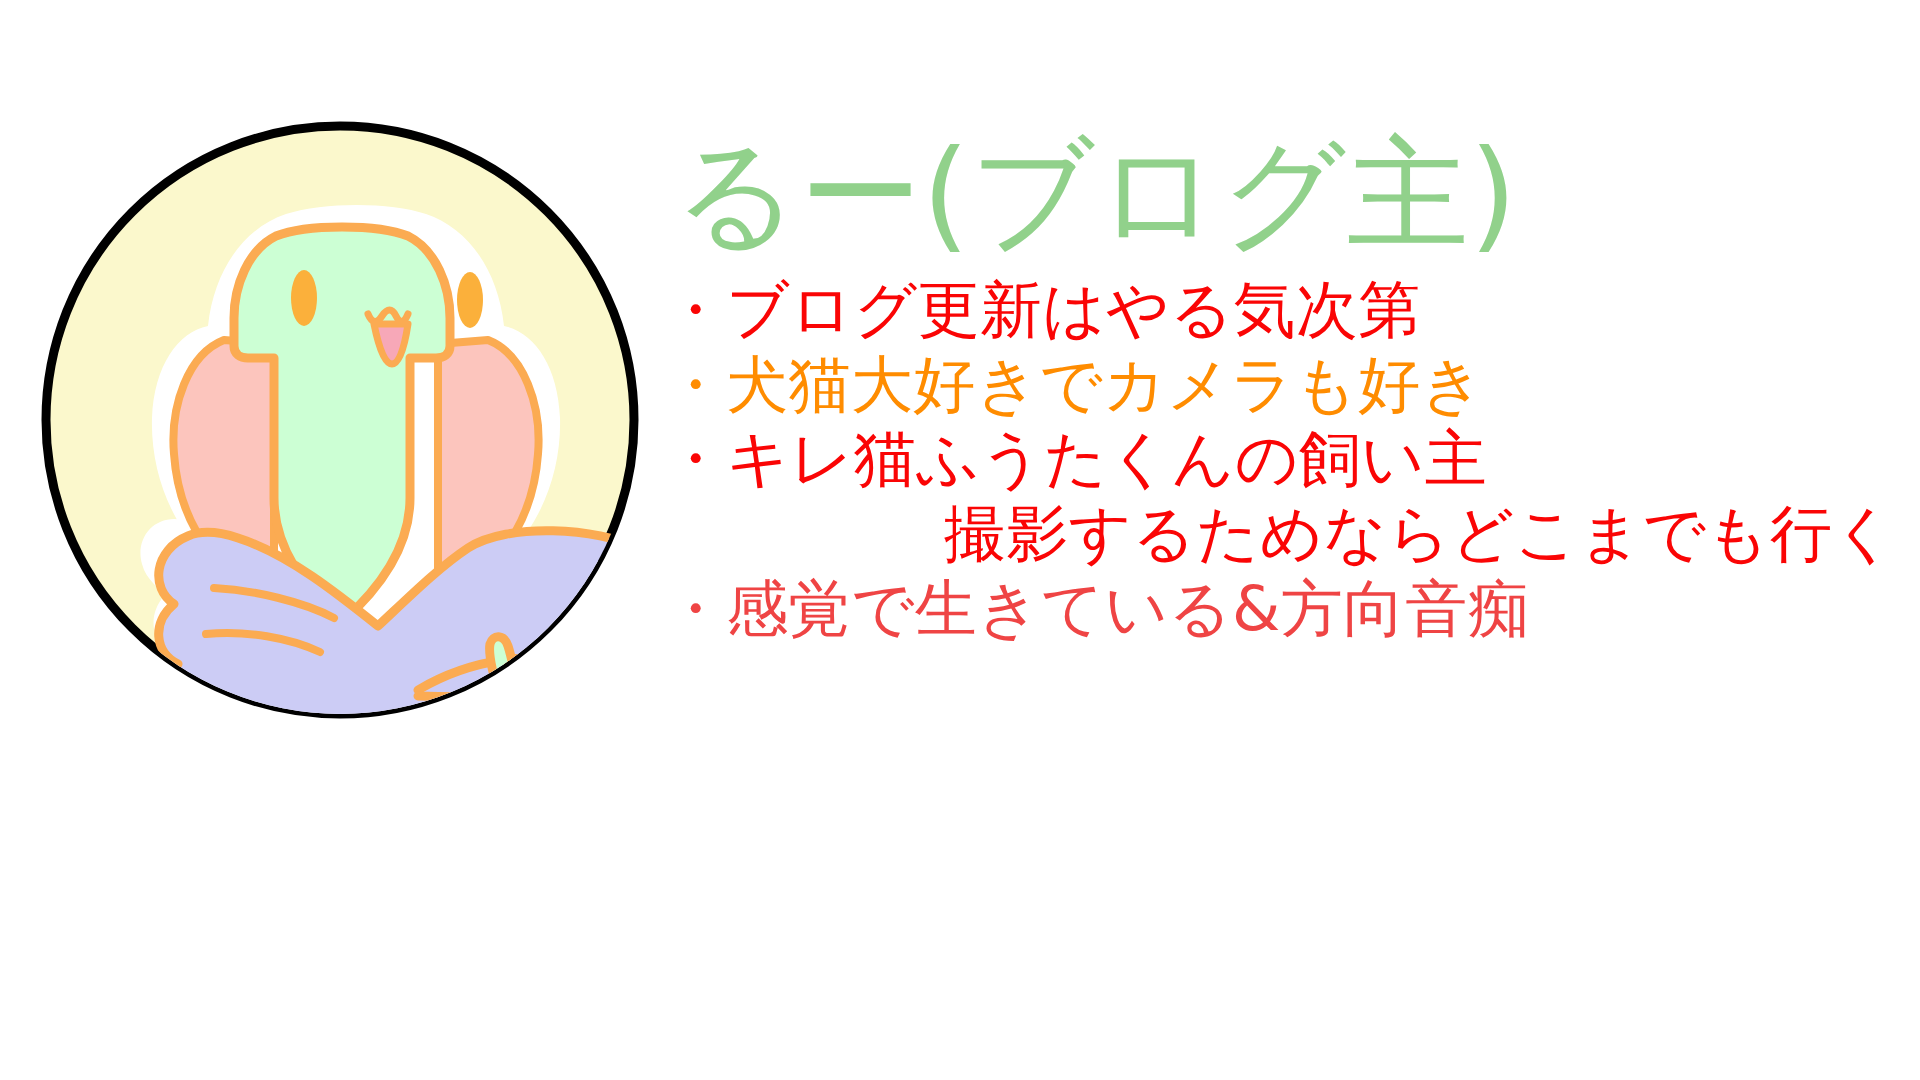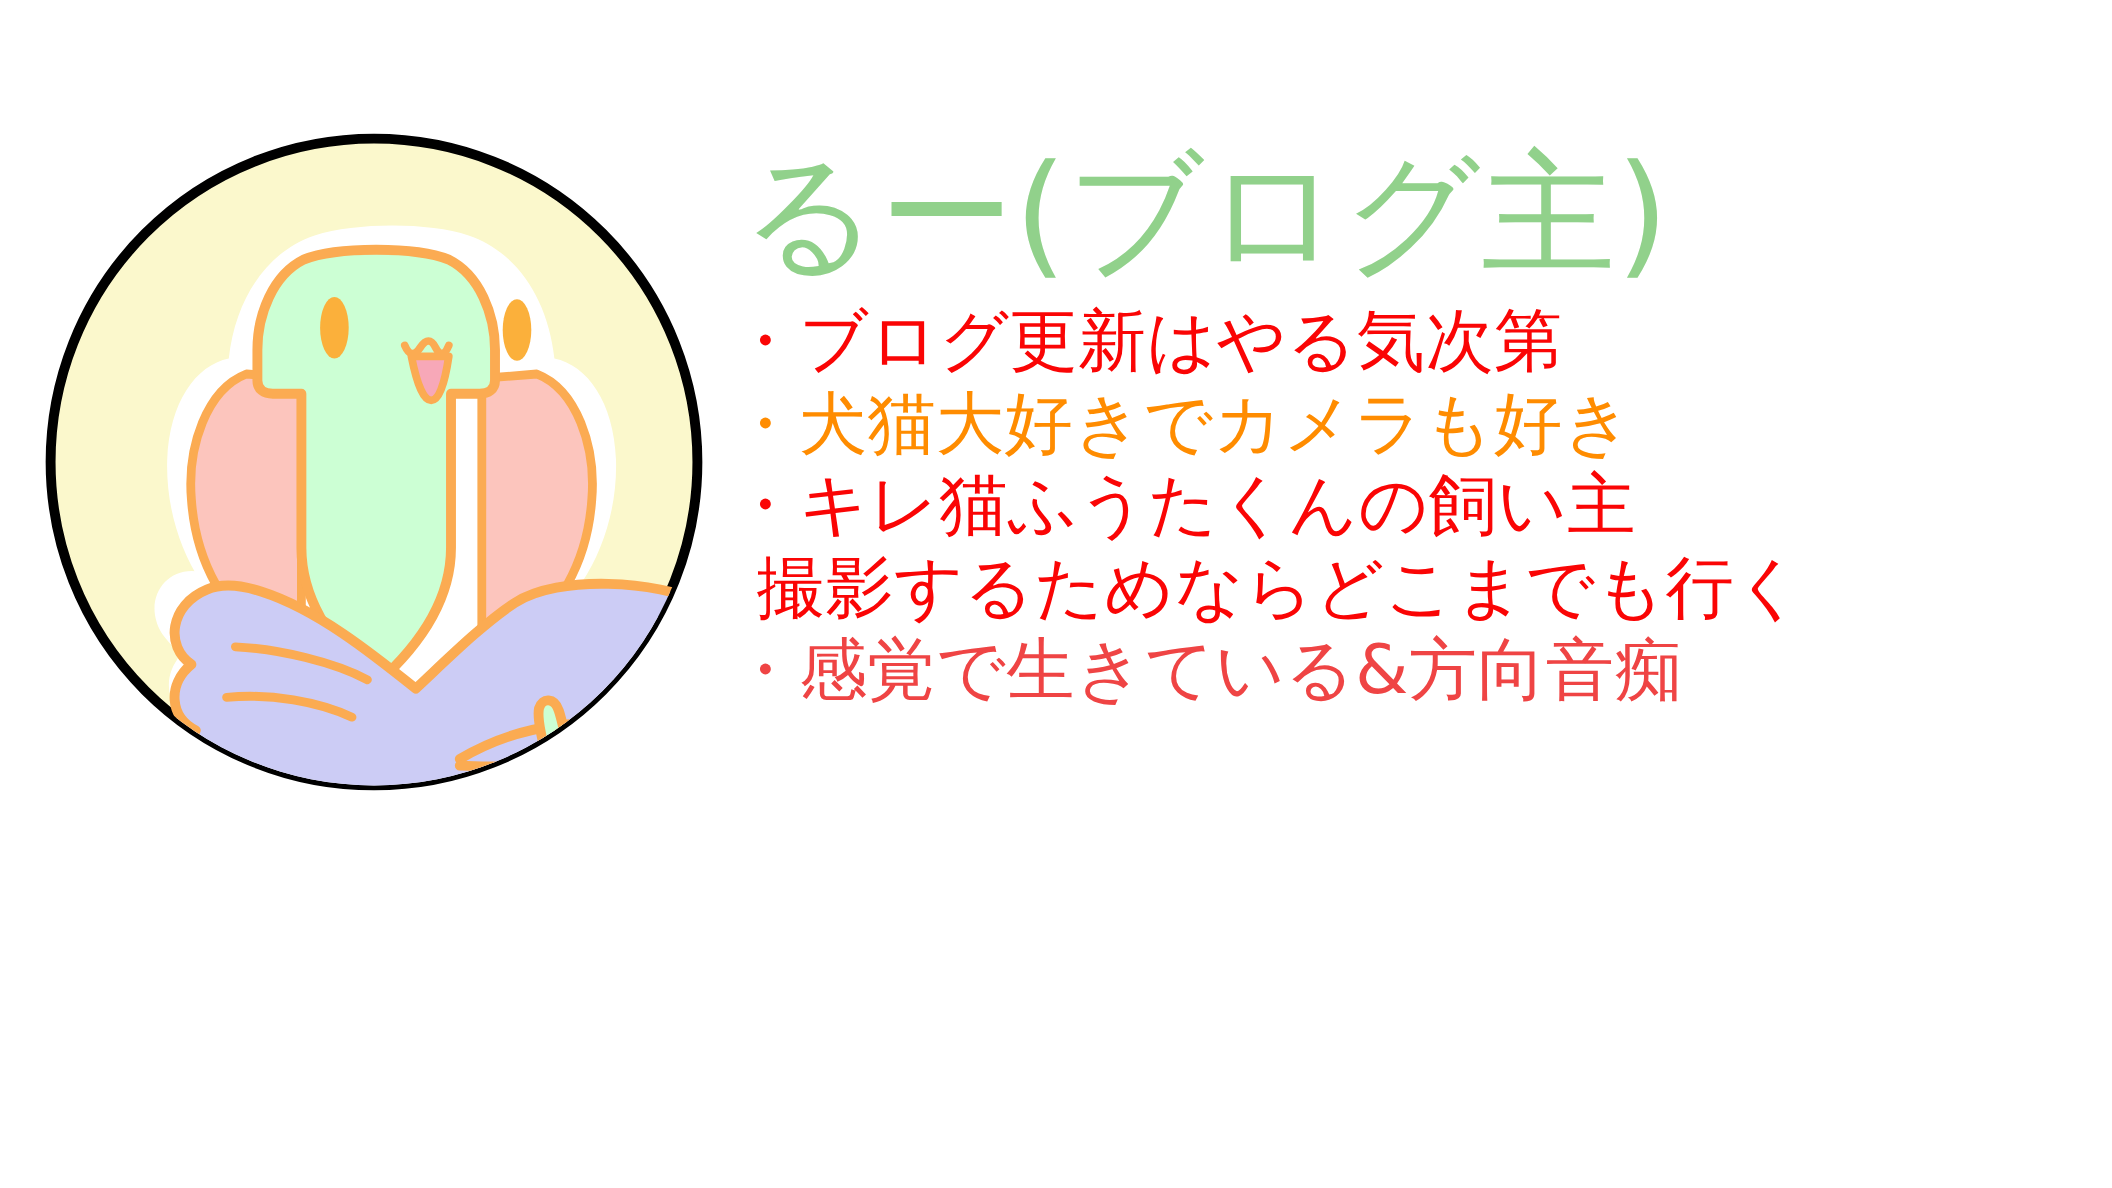--- a/index.html
+++ b/index.html
@@ -54,21 +54,21 @@
     margin: 4px;
     padding: 0;
   }
   .bullet-line {
     font-size: 62px;
     line-height: 1.205;
     white-space: nowrap;
     font-weight: 400;
     letter-spacing: 0.005em;
   }
-  .bullet-line.indent { padding-left: 24px; }
+  .bullet-line.indent { padding-left: 24px; text-align: right; }
 
   .c-red    { color: #fa0505; }
   .c-orange { color: #ff8c00; }
   .c-blue   { color: #ef4444; }
 </style>
 </head>
 <body>
 
 <div class="page">
 

